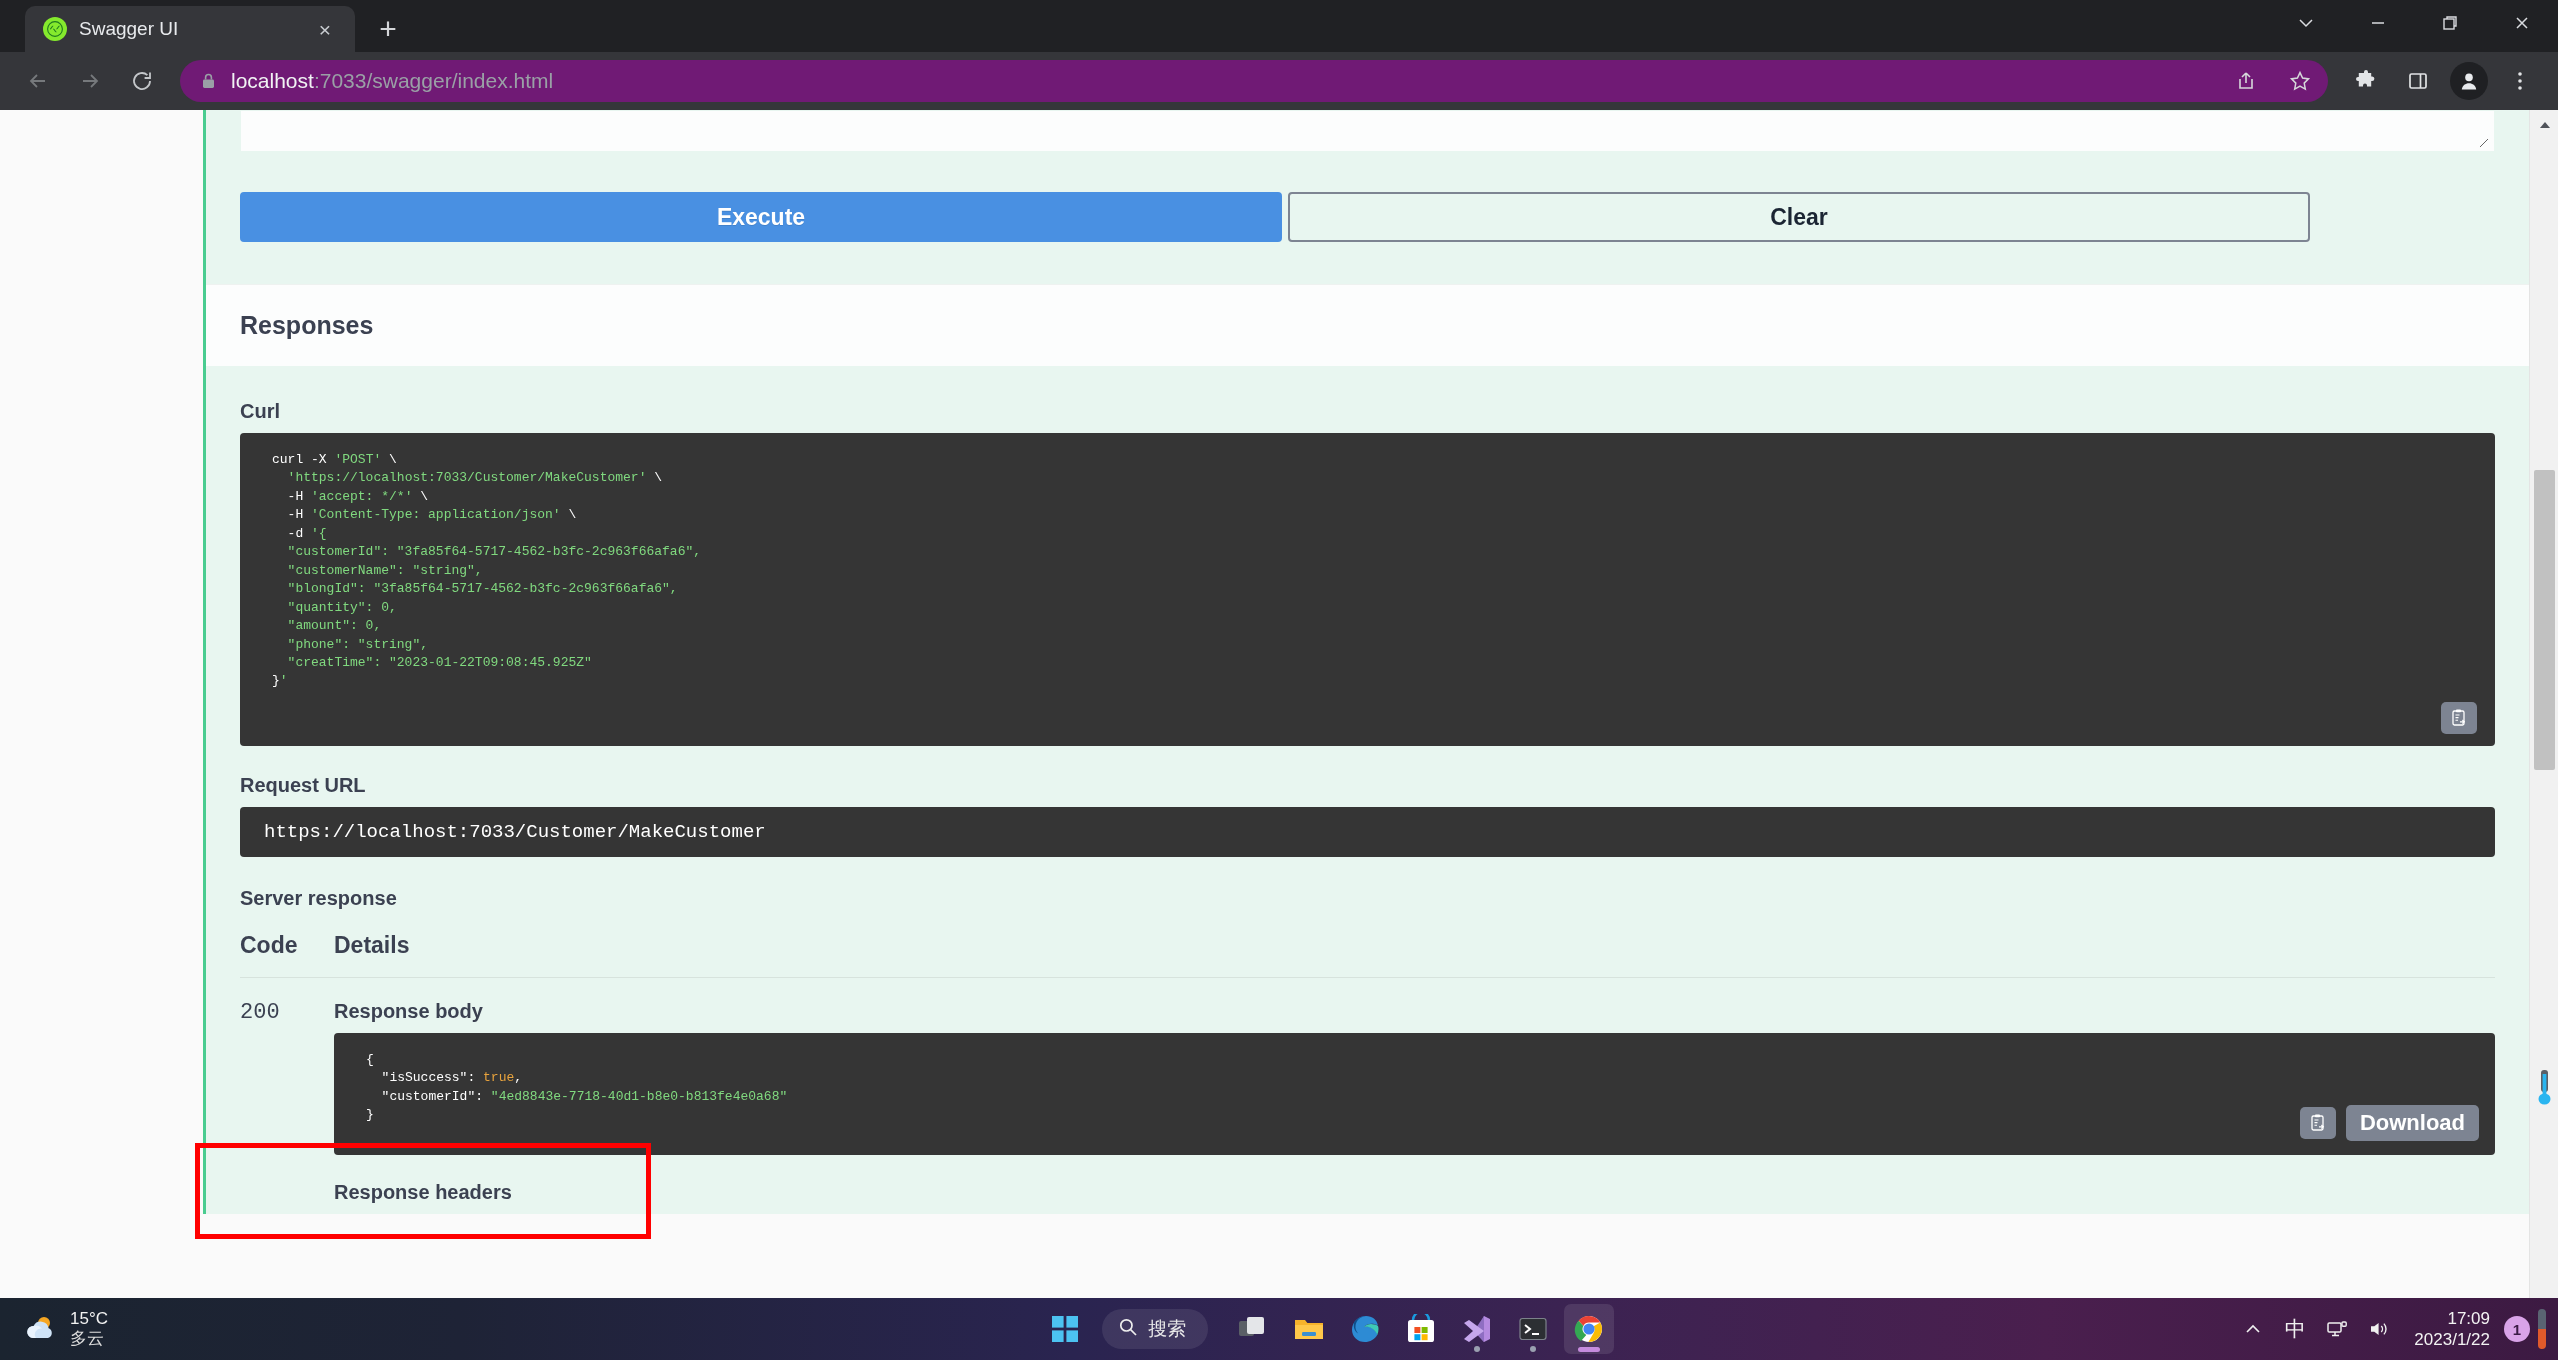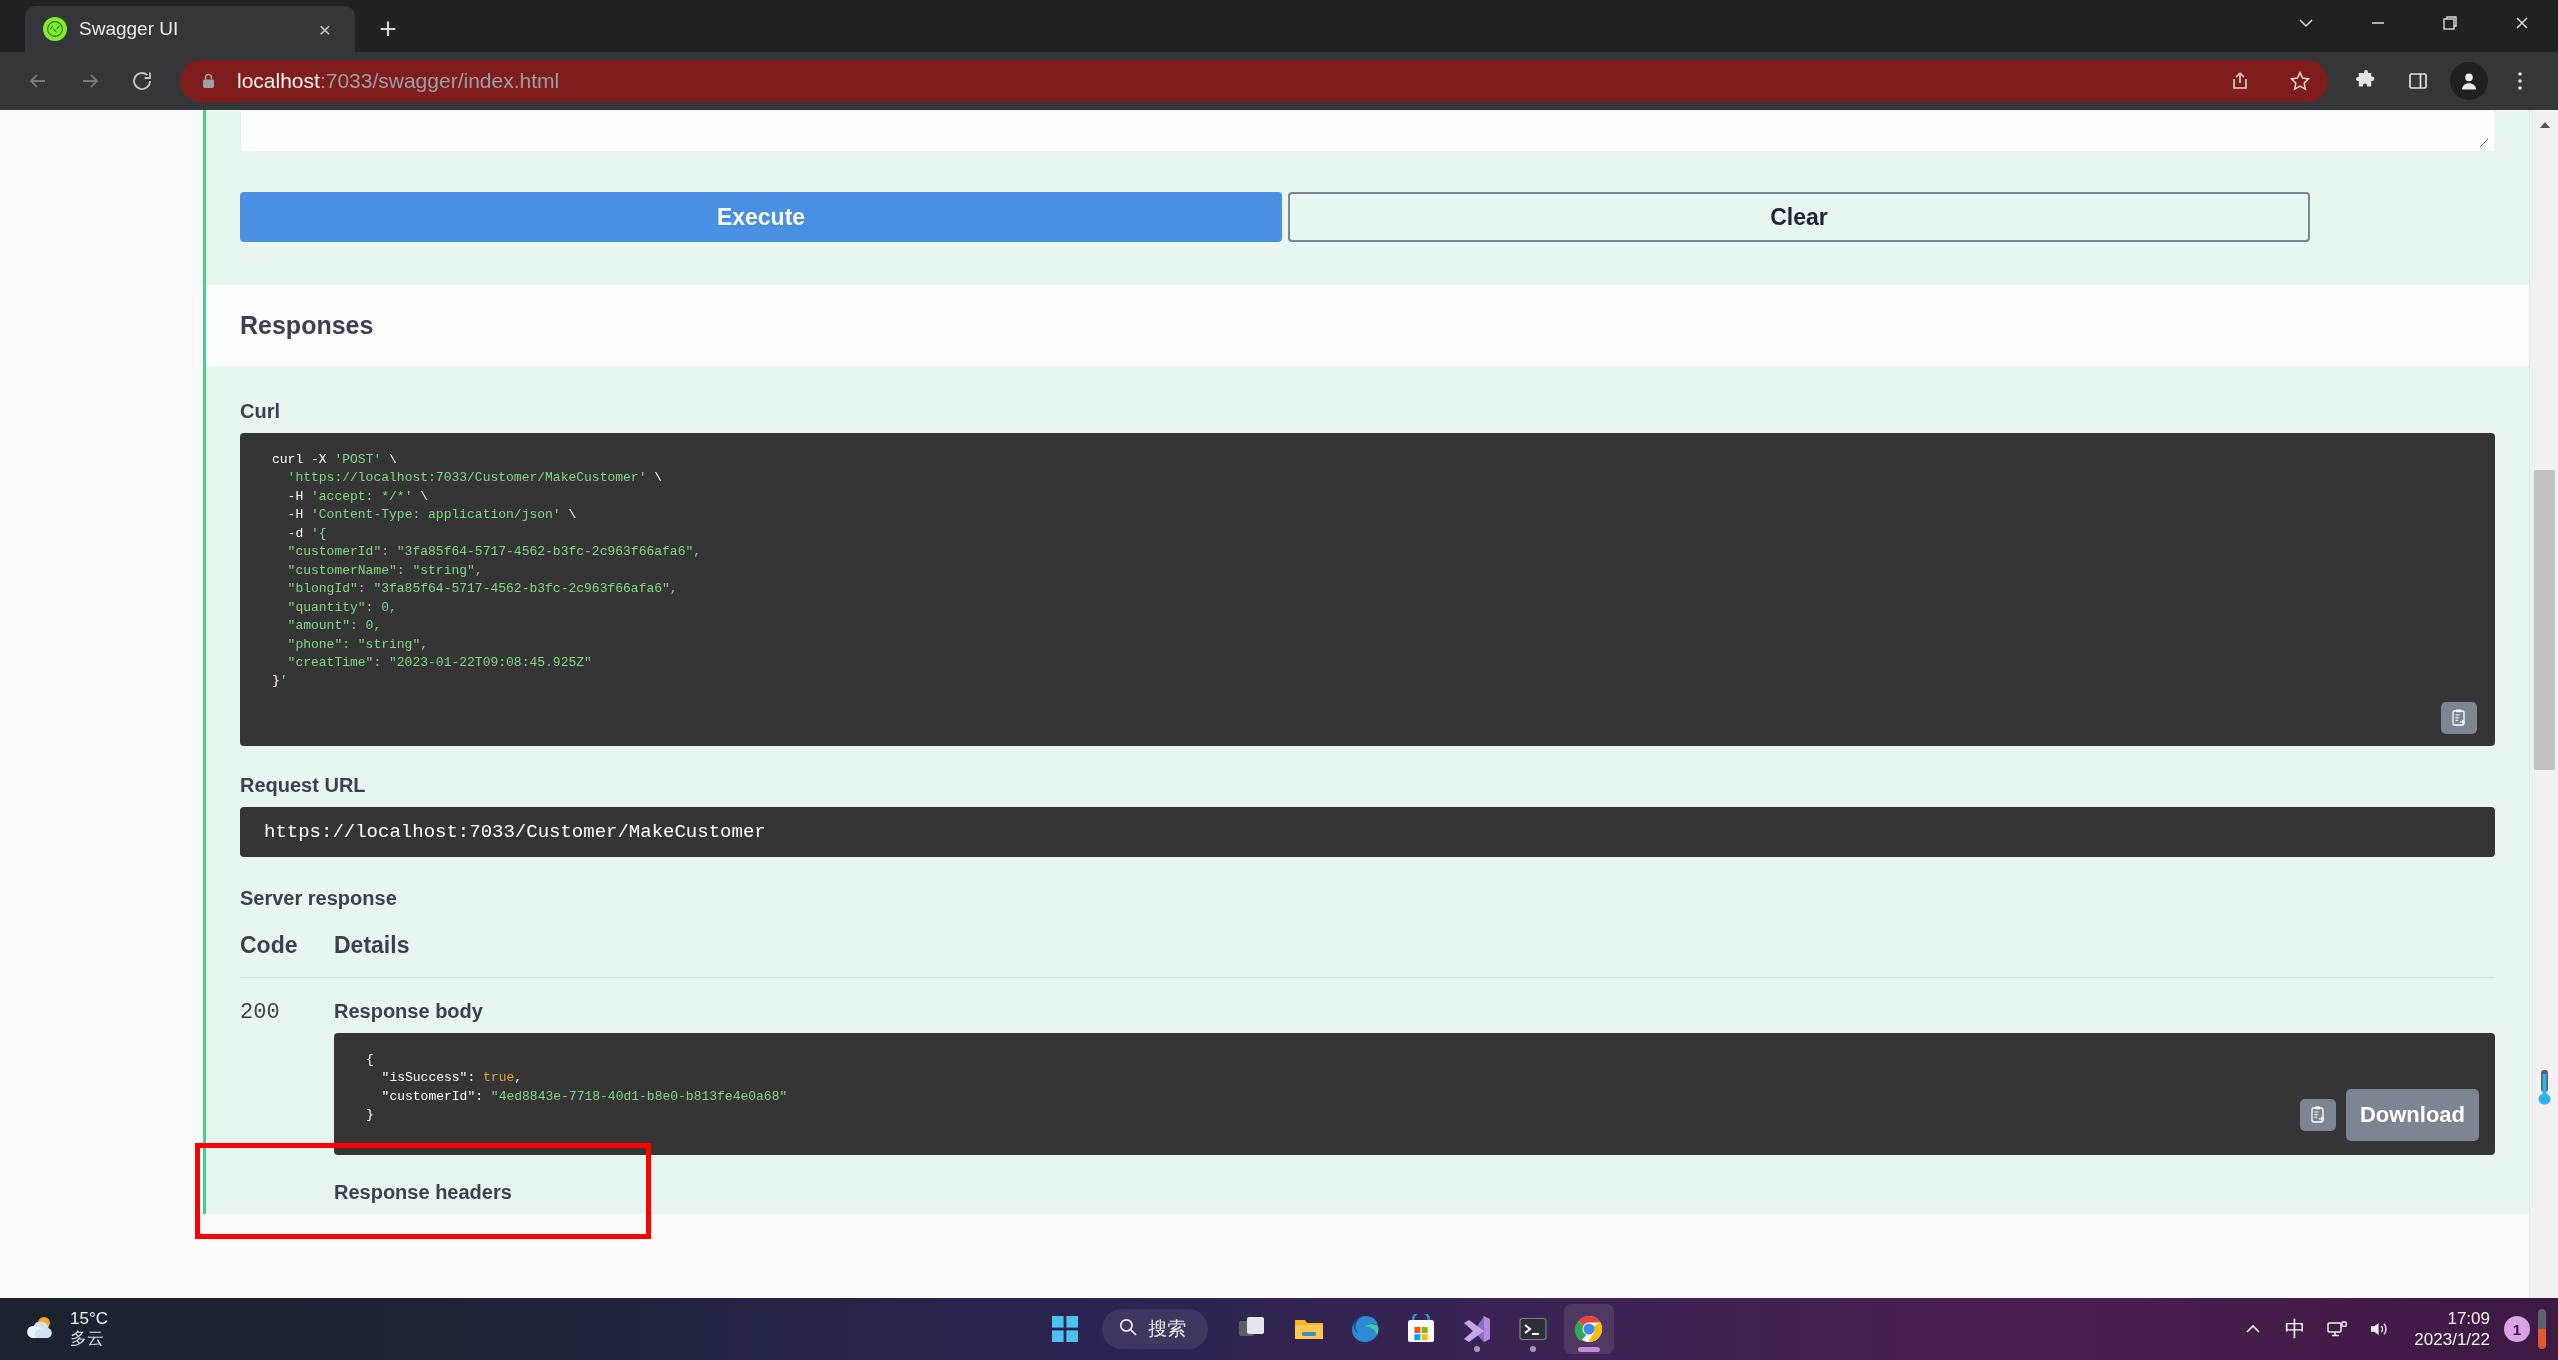--- a/index.html
+++ b/index.html
@@ -55,23 +55,23 @@
     height: 58px; background: #35363a;
     display: flex; align-items: center; padding: 0 14px; gap: 4px;
   }
   .nav-btn {
     width: 48px; height: 48px; border-radius: 50%;
     display: flex; align-items: center; justify-content: center;
     color: #c4c7ca; flex: none;
   }
   .nav-btn.disabled { color: #76797c; }
   .omnibox {
-    flex: 1; height: 42px; background: #7f1d1d; border-radius: 22px;
+    flex: 1; height: 42px; background: #701a75; border-radius: 22px;
     display: flex; align-items: center; padding: 0 8px 0 20px;
-    margin: 0 10px; gap: 20px; min-width: 0;
+    margin: 0 10px; gap: 14px; min-width: 0;
   }
   .lock-ico { flex: none; display: flex; align-items: center; color: #9aa0a6; }
   .url { font-size: 21px; white-space: nowrap; overflow: hidden; flex: 1; }
   .url .host { color: #f1f3f4; }
   .url .rest { color: #9aa0a6; }
   .omni-act { width: 40px; height: 40px; display: flex; align-items: center; justify-content: center; color: #d6d8da; flex: none; }
   .tb-act { width: 48px; height: 48px; display:flex; align-items:center; justify-content:center; color:#e2e4e6; flex:none; }
   .avatar-btn {
     width: 38px; height: 38px; border-radius: 50%; background: #1f2023;
     display: flex; align-items: center; justify-content: center; flex: none; margin: 0 4px;
@@ -160,21 +160,21 @@
               font-family: "Liberation Mono", monospace; }
   .rtd-details { flex: 1; position: relative; }
 
   .resp-body-wrap { margin-bottom: 26px; }
   .resp-code-area { position: relative; }
   .resp-actions {
     position: absolute; right: 16px; bottom: 14px;
     display: flex; align-items: center; gap: 10px;
   }
   .btn-download {
-    height: 52px; padding: 0 14px; border-radius: 5px; background: #7d8492;
+    height: 36px; padding: 0 14px; border-radius: 5px; background: #7d8492;
     color: #fff; font-size: 22px; font-weight: 700;
     display: flex; align-items: center; justify-content: center;
   }
 
   
   .annot-rect {
     position: absolute; border: 5px solid #ff0000; pointer-events: none;
     left: 195px; top: 1033px; width: 456px; height: 96px; z-index: 40;
   }
 

